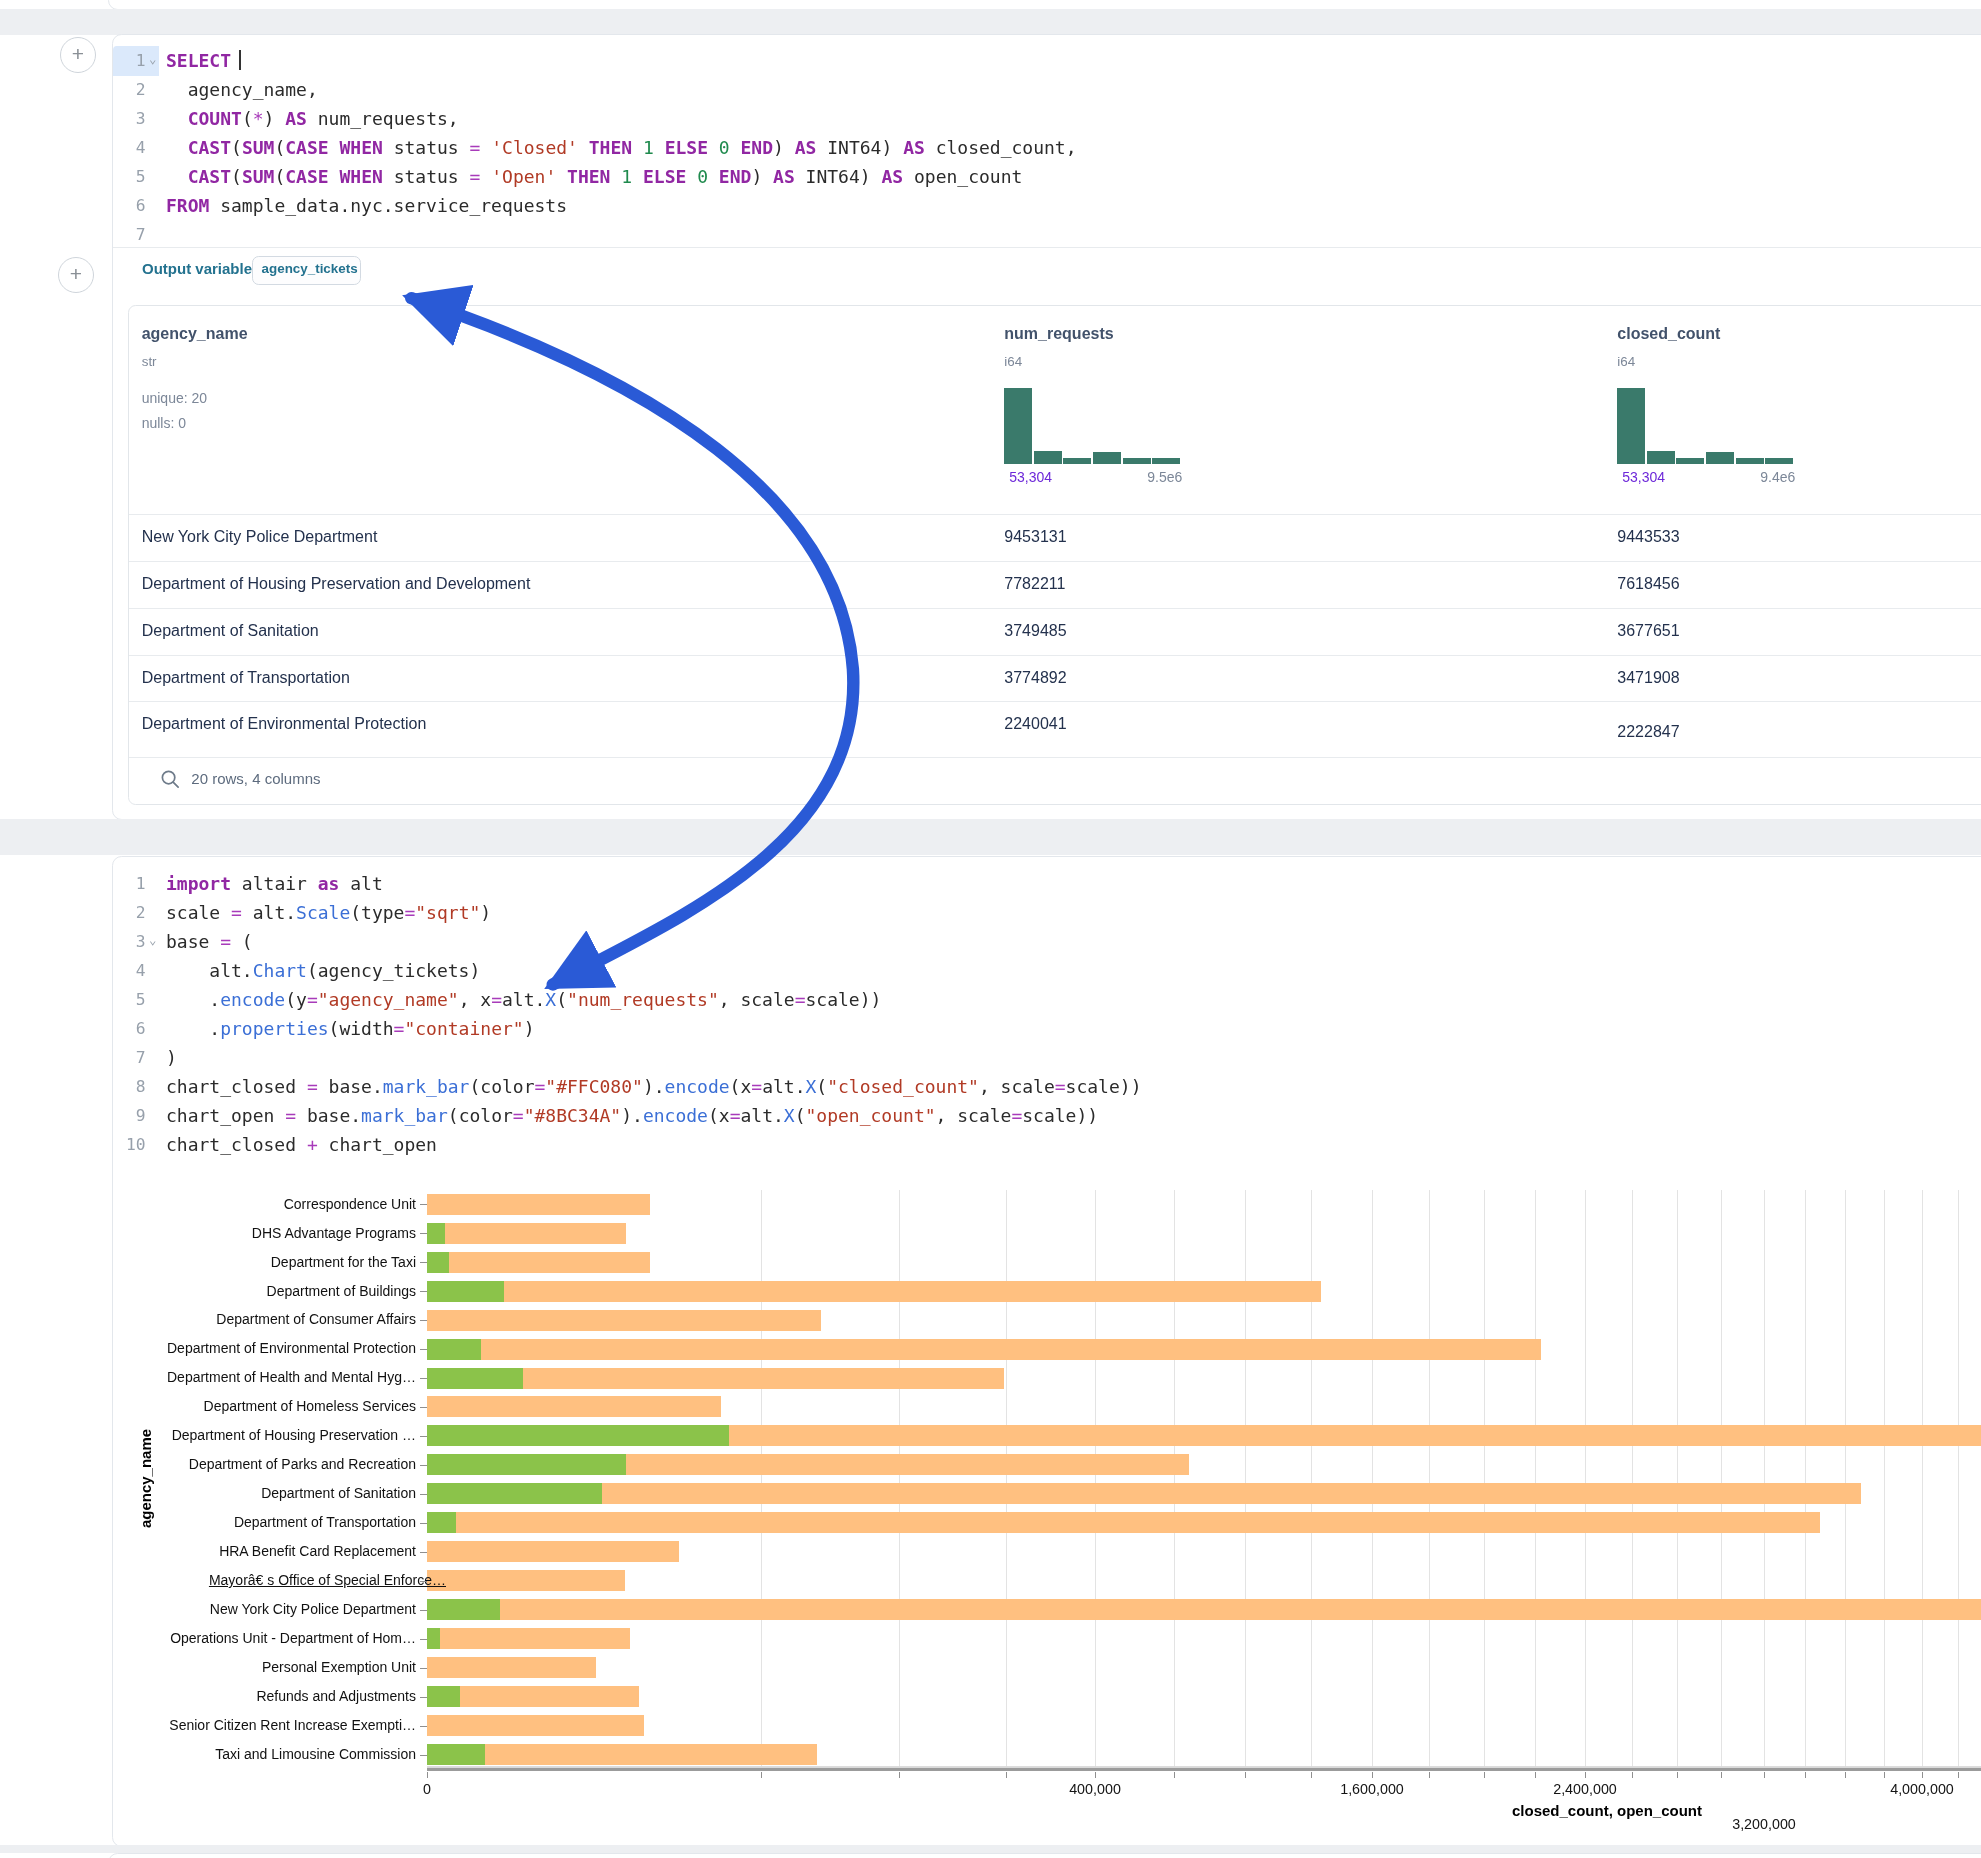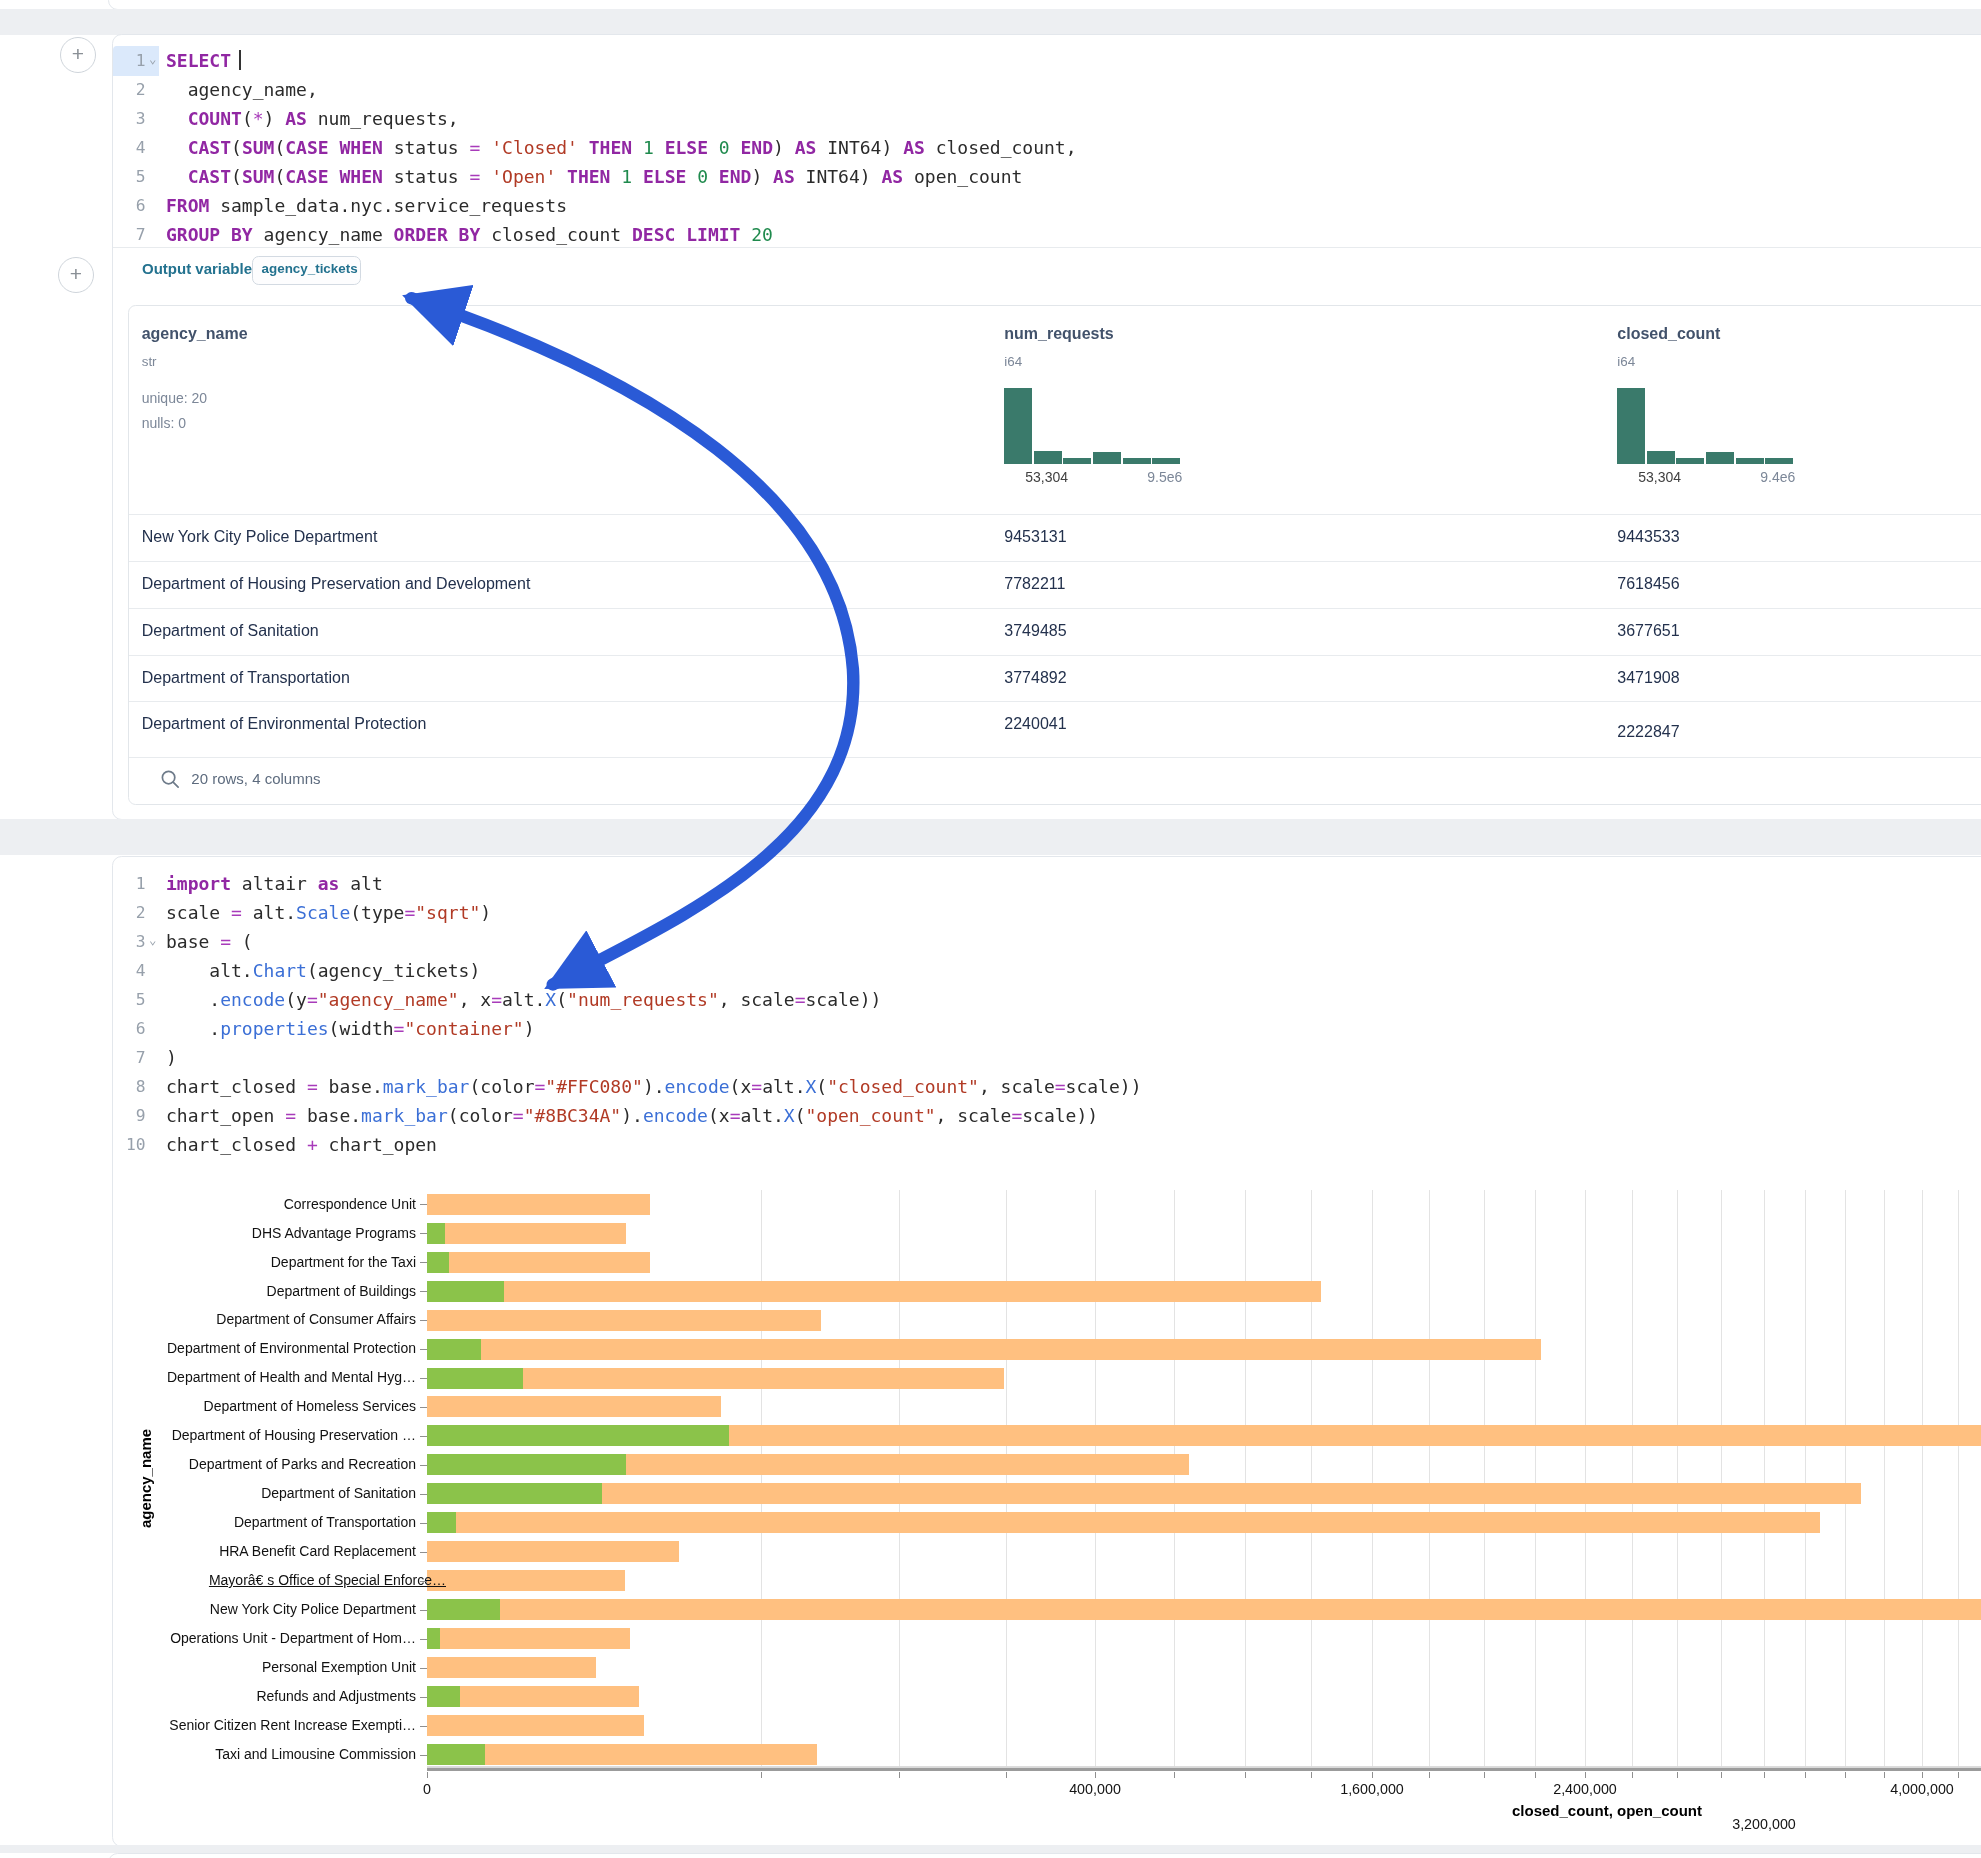--- a/index.html
+++ b/index.html
@@ -31,21 +31,21 @@
   .badge{position:absolute;left:139px;top:7.6px;width:107px;height:27px;border:1px solid #d3dae2;border-radius:6.7px;
          background:#fdfdfe;overflow:hidden;cursor:pointer;}
   .badge span{display:block;margin:4.8px 0 0 8.6px;font-size:13.4px;font-weight:bold;color:#23728f;white-space:nowrap;}
   
   .tpanel{position:absolute;left:15.3px;top:270px;width:1872px;height:498px;border:1px solid #e2e6ea;border-radius:7.6px;background:#fff;}
   .th-name{position:absolute;top:19px;font-size:16px;font-weight:bold;color:#42526b;}
   .th-type{position:absolute;top:48px;font-size:13.4px;color:#7c8798;}
   .th-stat{position:absolute;font-size:14px;color:#7c8798;}
   .hist{position:absolute;width:178px;height:84px;}
   .hist .bar{position:absolute;bottom:17px;width:28px;background:#3a7a6b;}
-  .hist .hmin{position:absolute;left:21px;bottom:-3.8px;font-size:14px;color:#404040;}
+  .hist .hmin{position:absolute;left:5px;bottom:-3.8px;font-size:14px;color:#6d28d9;}
   .hist .hmax{position:absolute;right:0px;bottom:-3.8px;font-size:14px;color:#7c8798;}
   .trow{position:absolute;left:0;right:0;height:47px;border-top:1px solid #e8ebee;}
   .trow .cell{position:absolute;top:13.4px;font-size:16px;color:#23314d;white-space:nowrap;}
   .tfoot{position:absolute;left:0;right:0;top:451px;height:46px;border-top:1px solid #e8ebee;}
   .tfoot .txt{position:absolute;left:62px;top:12.4px;font-size:15px;color:#5d6b7e;}
   
   .grid-v{position:absolute;width:1px;background:#e3e3e3;}
   .bar-h{position:absolute;height:21px;}
   .ylab{position:absolute;width:287px;text-align:right;font-size:14px;color:#111;white-space:nowrap;overflow:hidden;}
   .ytick{position:absolute;width:6.7px;height:1px;background:#8f8f8f;}
@@ -67,21 +67,21 @@
 <div class="plus-btn" style="left:58px;top:257px;">+</div>
 
 <div class="card" style="top:34px;height:784px;">
   <div id="sql-code" style="position:absolute;left:0;top:0;right:0;height:212px;">
       <div class="code-line" style="top: 10.5px;"><div class="hl-gutter"></div><span class="gutter-num">1</span><span class="chev">⌄</span><span class="code-text"><span class="c-k">SELECT</span><span class="cursor"></span></span></div>
       <div class="code-line" style="top: 40px;"><span class="gutter-num">2</span><span class="code-text"><span class="c-d">  agency_name,</span></span></div>
       <div class="code-line" style="top: 69px;"><span class="gutter-num">3</span><span class="code-text"><span class="c-d">  </span><span class="c-k">COUNT</span><span class="c-d">(</span><span class="c-o">*</span><span class="c-d">) </span><span class="c-k">AS</span><span class="c-d"> num_requests,</span></span></div>
       <div class="code-line" style="top: 98px;"><span class="gutter-num">4</span><span class="code-text"><span class="c-d">  </span><span class="c-k">CAST</span><span class="c-d">(</span><span class="c-k">SUM</span><span class="c-d">(</span><span class="c-k">CASE</span><span class="c-d"> </span><span class="c-k">WHEN</span><span class="c-d"> status </span><span class="c-o">=</span><span class="c-d"> </span><span class="c-s">'Closed'</span><span class="c-d"> </span><span class="c-k">THEN</span><span class="c-d"> </span><span class="c-n">1</span><span class="c-d"> </span><span class="c-k">ELSE</span><span class="c-d"> </span><span class="c-n">0</span><span class="c-d"> </span><span class="c-k">END</span><span class="c-d">) </span><span class="c-k">AS</span><span class="c-d"> INT64) </span><span class="c-k">AS</span><span class="c-d"> closed_count,</span></span></div>
       <div class="code-line" style="top: 127px;"><span class="gutter-num">5</span><span class="code-text"><span class="c-d">  </span><span class="c-k">CAST</span><span class="c-d">(</span><span class="c-k">SUM</span><span class="c-d">(</span><span class="c-k">CASE</span><span class="c-d"> </span><span class="c-k">WHEN</span><span class="c-d"> status </span><span class="c-o">=</span><span class="c-d"> </span><span class="c-s">'Open'</span><span class="c-d"> </span><span class="c-k">THEN</span><span class="c-d"> </span><span class="c-n">1</span><span class="c-d"> </span><span class="c-k">ELSE</span><span class="c-d"> </span><span class="c-n">0</span><span class="c-d"> </span><span class="c-k">END</span><span class="c-d">) </span><span class="c-k">AS</span><span class="c-d"> INT64) </span><span class="c-k">AS</span><span class="c-d"> open_count</span></span></div>
       <div class="code-line" style="top: 156px;"><span class="gutter-num">6</span><span class="code-text"><span class="c-k">FROM</span><span class="c-d"> sample_data.nyc.service_requests</span></span></div>
-      <div class="code-line" style="top: 185px;"><span class="gutter-num">7</span><span class="code-text"><span class="c-k">GROUP BY</span><span class="c-d"> agency_name </span><span class="c-k">ORDER BY</span><span class="c-d"> closed_count </span><span class="c-k">DESC</span><span class="c-d"> </span><span class="c-k">LIMIT</span><span class="c-d"> </span><span class="c-n">20</span></span></div>
+      <div class="code-line" style="top: 185px;"><span class="gutter-num">7</span></div>
     </div>
 
   <div class="out-row">
     <div class="out-label">Output variable:</div>
     <div class="badge">
       <span>agency_tickets</span>
     </div>
   </div>
 
   <div class="tpanel">

